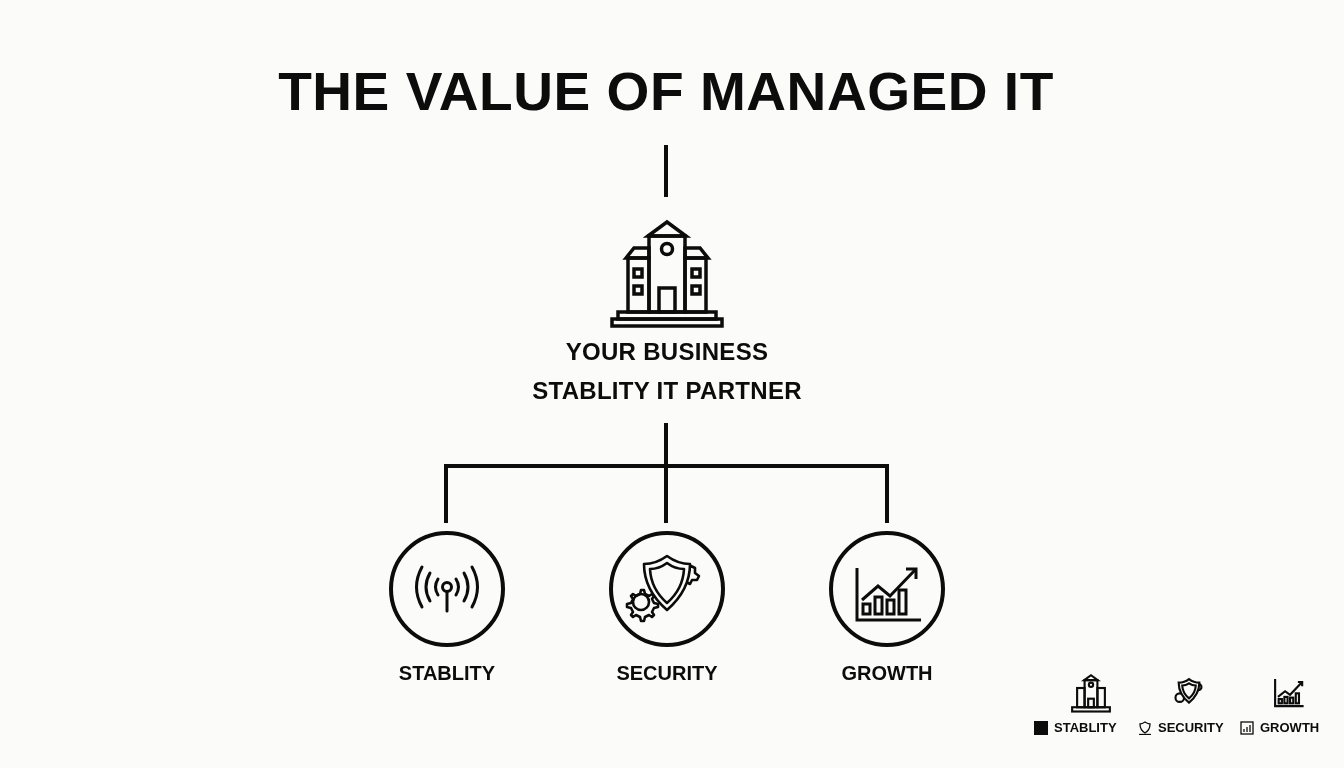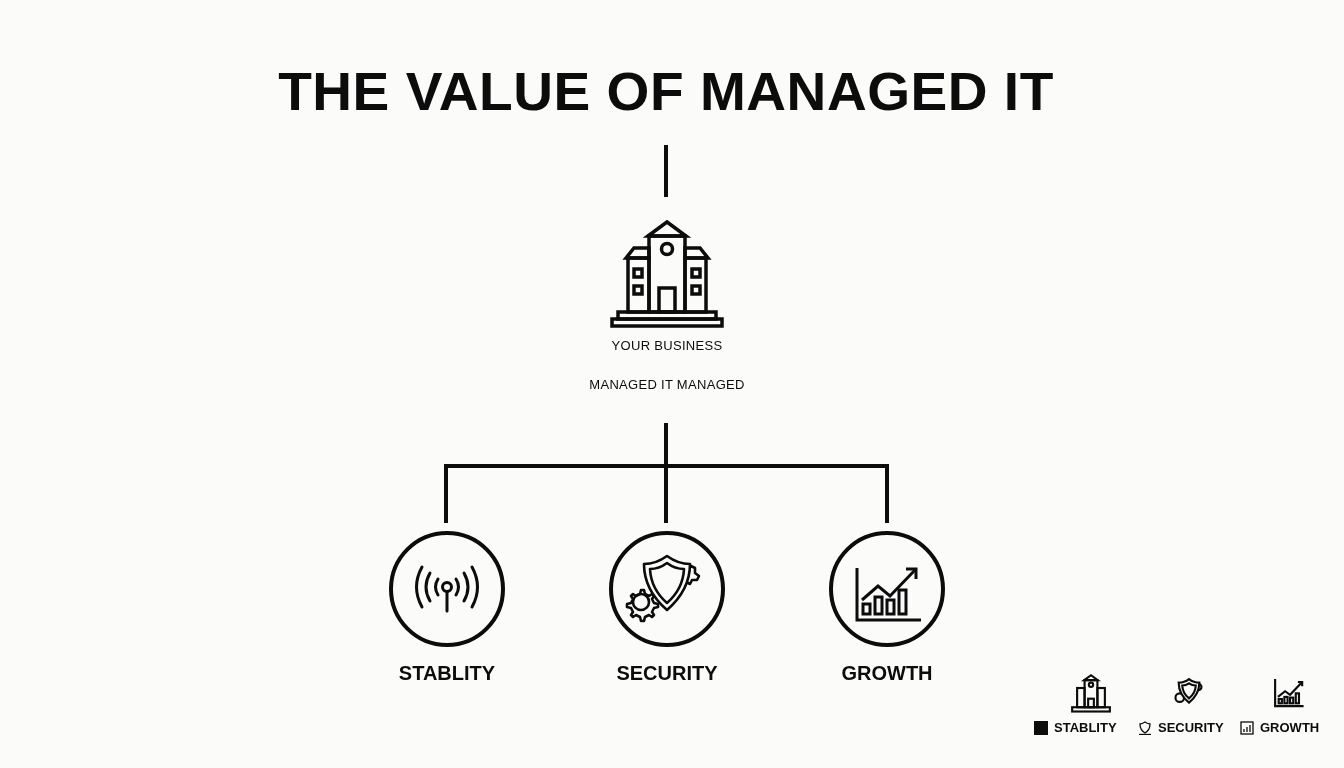--- a/index.html
+++ b/index.html
@@ -11,21 +11,21 @@
   }
   .title {
     position:absolute; left:0; width:1332px; top:58px; text-align:center;
     font-size:54px; font-weight:bold; letter-spacing:0.5px; line-height:66px;
     transform:scaleX(1.02);
   }
   .line { position:absolute; background:#0c0c0c; }
   .building { position:absolute; left:608px; top:216px; width:118px; height:112px; }
   .label-center {
     position:absolute; left:0; width:1334px; text-align:center;
-    font-size:13px; font-weight:normal; letter-spacing:0.3px;
+    font-size:24px; font-weight:bold; letter-spacing:0.3px;
   }
   .node { position:absolute; width:118px; height:118px; top:530px; }
   .node svg { width:118px; height:118px; }
   .node-label {
     position:absolute; top:662px; width:200px; text-align:center;
     font-size:20px; font-weight:bold;
   }
   .legend { position:absolute; left:1034px; top:672px; width:300px; height:70px; }
   .legend-icon { position:absolute; top:0; width:42px; height:42px; }
   .legend-item { position:absolute; top:48px; display:flex; align-items:center; gap:6px; font-size:13px; font-weight:bold; }
@@ -51,21 +51,21 @@
     <rect x="26" y="70" width="8" height="8"></rect>
     <rect x="84" y="53" width="8" height="8"></rect>
     <rect x="84" y="70" width="8" height="8"></rect>
     <rect x="51" y="72" width="16" height="24"></rect>
     <rect x="10" y="96" width="98" height="7"></rect>
     <rect x="4" y="103" width="110" height="7"></rect>
   </svg>
 </div>
 
 <div class="label-center" style="top:338px;">YOUR BUSINESS</div>
-<div class="label-center" style="top:377px;">MANAGED IT MANAGED</div>
+<div class="label-center" style="top:377px;">STABLITY IT PARTNER</div>
 
 <div class="line" style="left:664px; top:423px; width:4px; height:100px;"></div>
 <div class="line" style="left:444px; top:464px; width:445px; height:4px;"></div>
 <div class="line" style="left:444px; top:464px; width:4px; height:59px;"></div>
 <div class="line" style="left:885px; top:464px; width:4px; height:59px;"></div>
 
 <div class="node" style="left:388px;">
   <svg viewBox="0 0 118 118" fill="none" stroke="#0c0c0c" stroke-linecap="round">
     <circle cx="59" cy="59" r="56" stroke-width="4"></circle>
     <g stroke-width="3">

